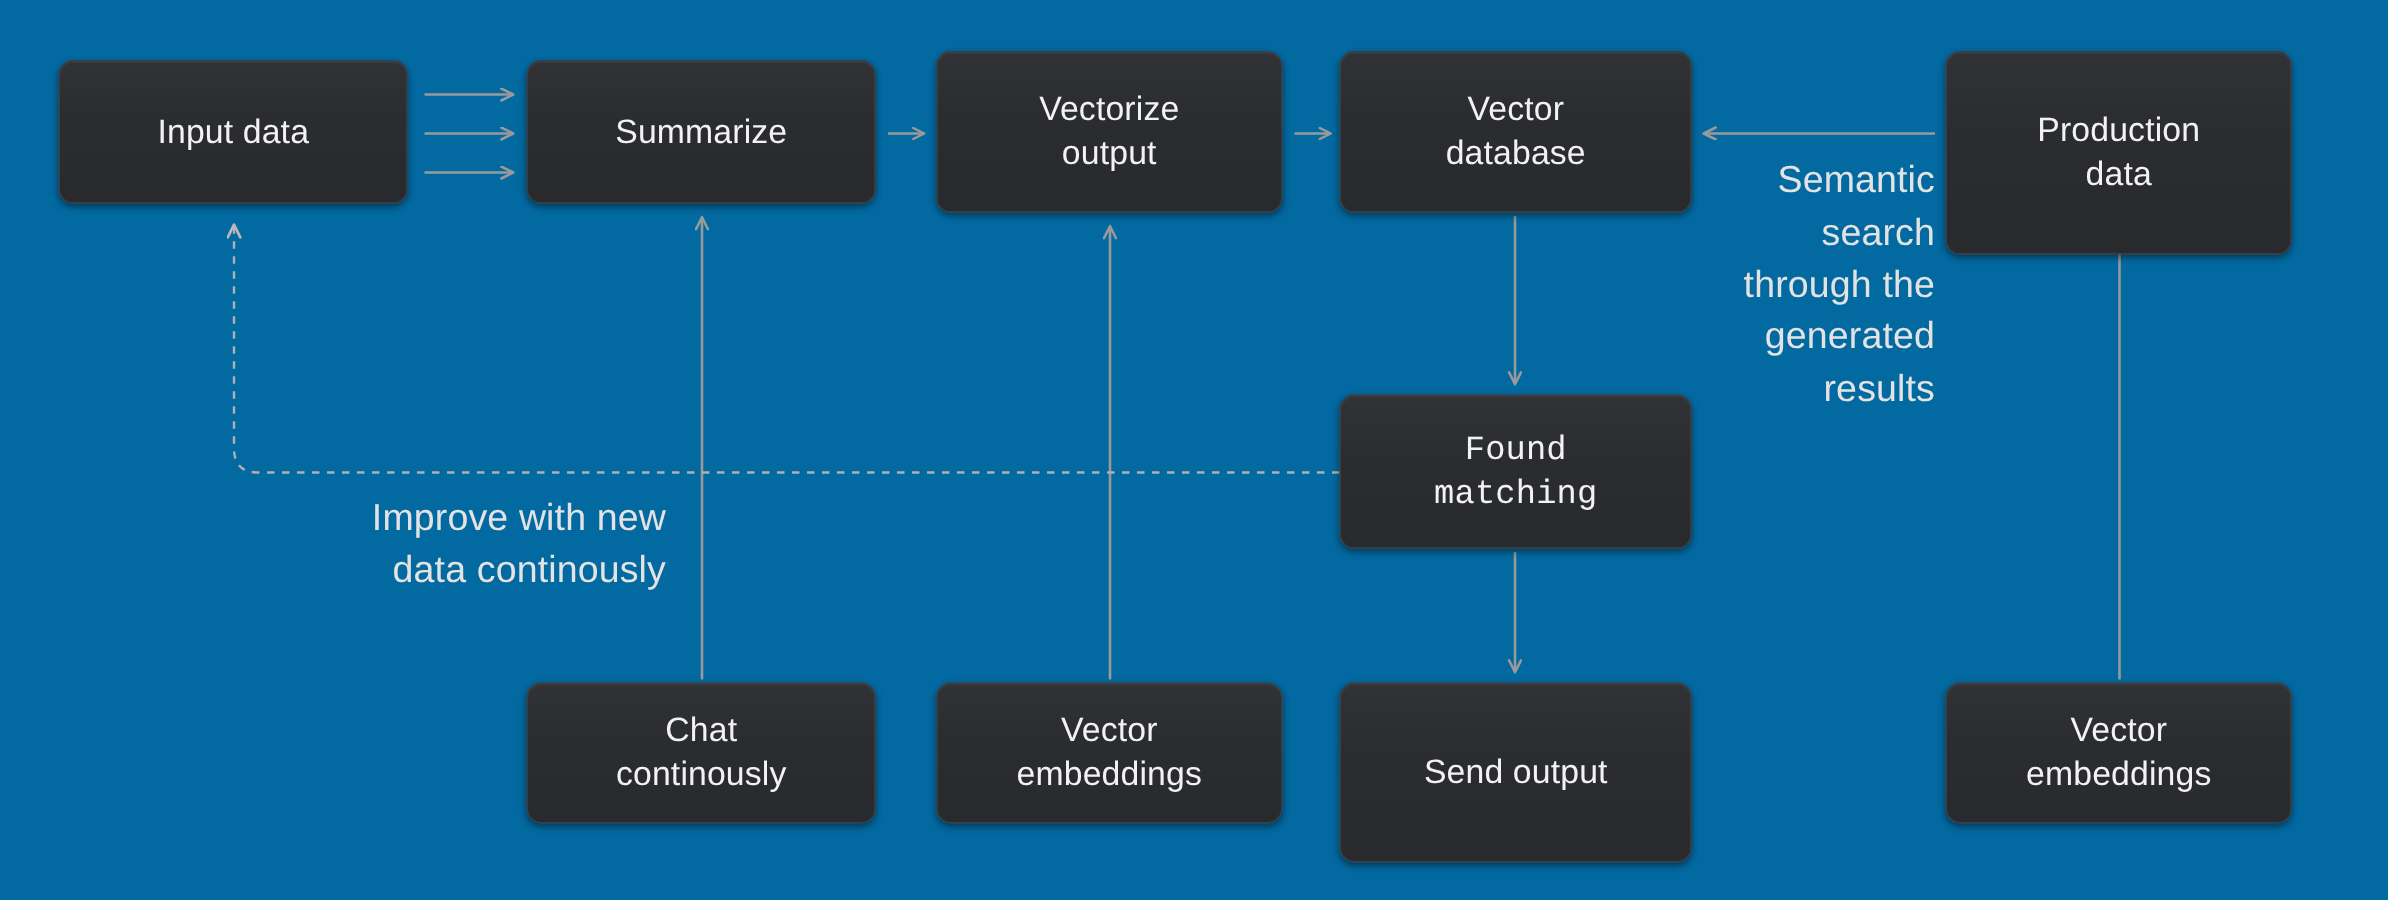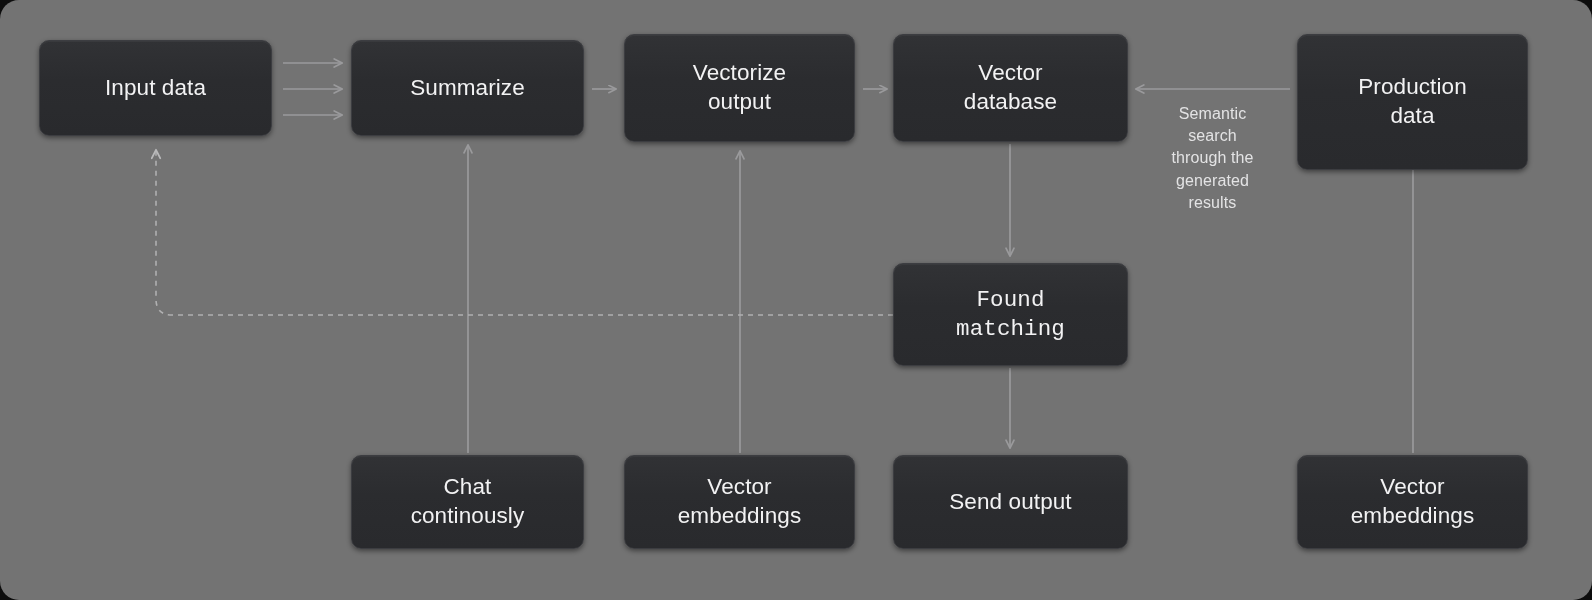--- a/index.html
+++ b/index.html
@@ -4,24 +4,23 @@
 <style>
   html, body {
     margin: 0;
     padding: 0;
     background: #0d0d0d;
   }
   #canvas {
     position: relative;
     width: 1592px;
     height: 600px;
-    background: #737373;
+    background: #0369a1;
     font-family: "Liberation Sans", sans-serif;
     overflow: hidden;
-    border-radius: 19px;
   }
   #edges {
     position: absolute;
     left: 0; top: 0;
     width: 1592px;
     height: 600px;
     pointer-events: none;
   }
   .node {
     position: absolute;
@@ -37,23 +36,23 @@
     color: #f2f2f3;
     font-size: 22.5px;
     line-height: 1.28;
     letter-spacing: 0.1px;
     font-weight: 400;
     white-space: pre-line;
   }
   .edge-label {
     position: absolute;
     color: #e3e3e4;
-    font-size: 16px;
+    font-size: 25px;
     line-height: 1.39;
-    text-align: center;
+    text-align: right;
     white-space: pre-line;
     letter-spacing: 0.1px;
   }
 </style>
 </head>
 <body>
 
 <div id="canvas">
 
   <svg id="edges" width="1592" height="600" viewBox="0 0 1592 600">
@@ -110,25 +109,27 @@
 
   <div class="node" style="left:893px; top:263px; width:235px; height:103px;font-family:Liberation Mono, monospace;">Found
 matching</div>
 
   <div class="node" style="left:351px; top:455px; width:233px; height:94px;">Chat
 continously</div>
 
   <div class="node" style="left:624px; top:455px; width:231px; height:94px;">Vector
 embeddings</div>
 
-  <div class="node" style="left:893px; top:455px; width:235px; height:94px;">Send output</div>
+  <div class="node" style="left:893px; top:455px; width:235px; height:120px;">Send output</div>
 
   <div class="node" style="left:1297px; top:455px; width:231px; height:94px;">Vector
 embeddings</div>
 
   <div class="edge-label" style="left:1135px; top:103px; width:155px;">Semantic
 search
 through the
 generated
 results</div>
 
+  <div class="edge-label" style="left:182px; top:328px; width:262px;">Improve with new
+data continously</div>
 
 </div>
 
 </body></html>

